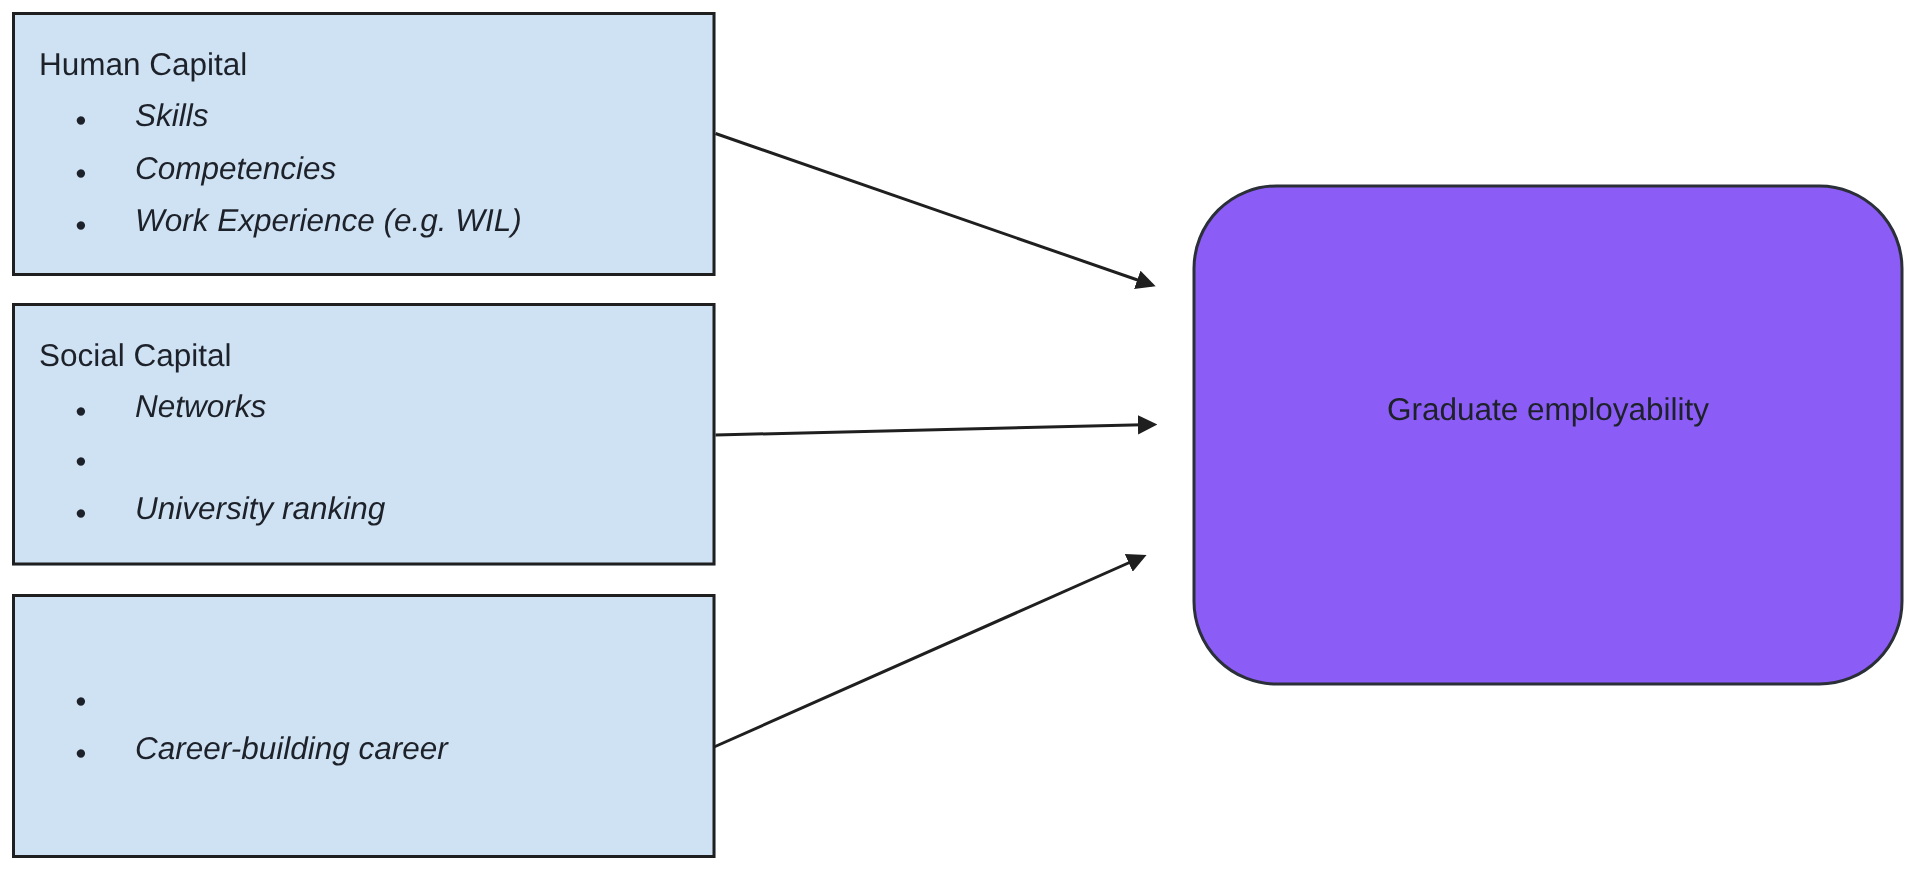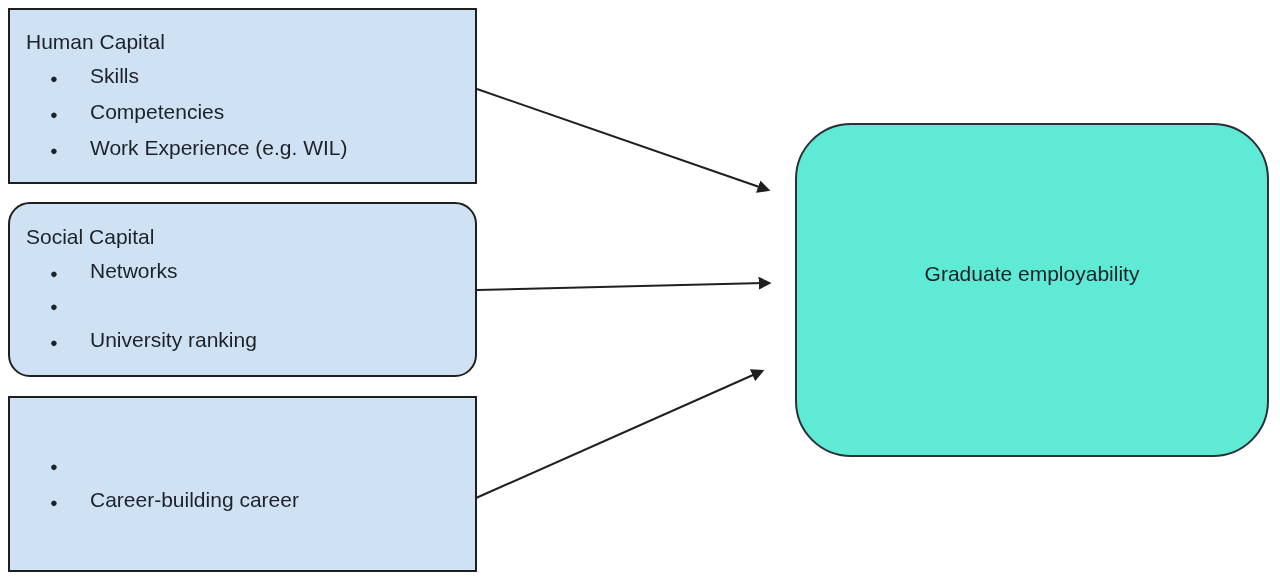--- a/index.html
+++ b/index.html
@@ -22,21 +22,21 @@
     border: 2px solid #1f1f1f;
     box-sizing: border-box;
     display: flex;
     flex-direction: column;
     justify-content: center;
     padding: 0 14px 0 16px;
     font-size: 21px;
     line-height: 33px;
   }
   .box-human    { left: 8px;  top: 8px;   width: 469px; height: 176px; }
-  .box-social   { left: 8px;  top: 202px; width: 469px; height: 175px; border-radius: 22px; }
+  .box-social   { left: 8px;  top: 202px; width: 469px; height: 175px; }
   .box-individ  { left: 8px;  top: 396px; width: 469px; height: 176px; }
   .box-title {
     font-size: 21px;
     line-height: 34px;
     white-space: nowrap;
   }
   .box ul {
     list-style: none;
     margin: 0;
     padding: 0;
@@ -49,28 +49,29 @@
   .bullet {
     display: inline-block;
     width: 64px;
     padding-left: 24px;
     box-sizing: border-box;
     font-size: 13px;
     flex: 0 0 auto;
   }
   .item-text {
     white-space: nowrap;
+    font-style: italic;
   }
   .outcome-box {
     position: absolute;
     left: 795px;
     top: 123px;
     width: 474px;
     height: 334px;
-    background: #5eead4;
+    background: #8b5cf6;
     border: 2px solid #2a2f38;
     border-radius: 56px;
     box-sizing: border-box;
     display: flex;
     flex-direction: row;
     justify-content: center;
     align-items: center;
     text-align: left;
     font-size: 21px;
     line-height: 33px;

